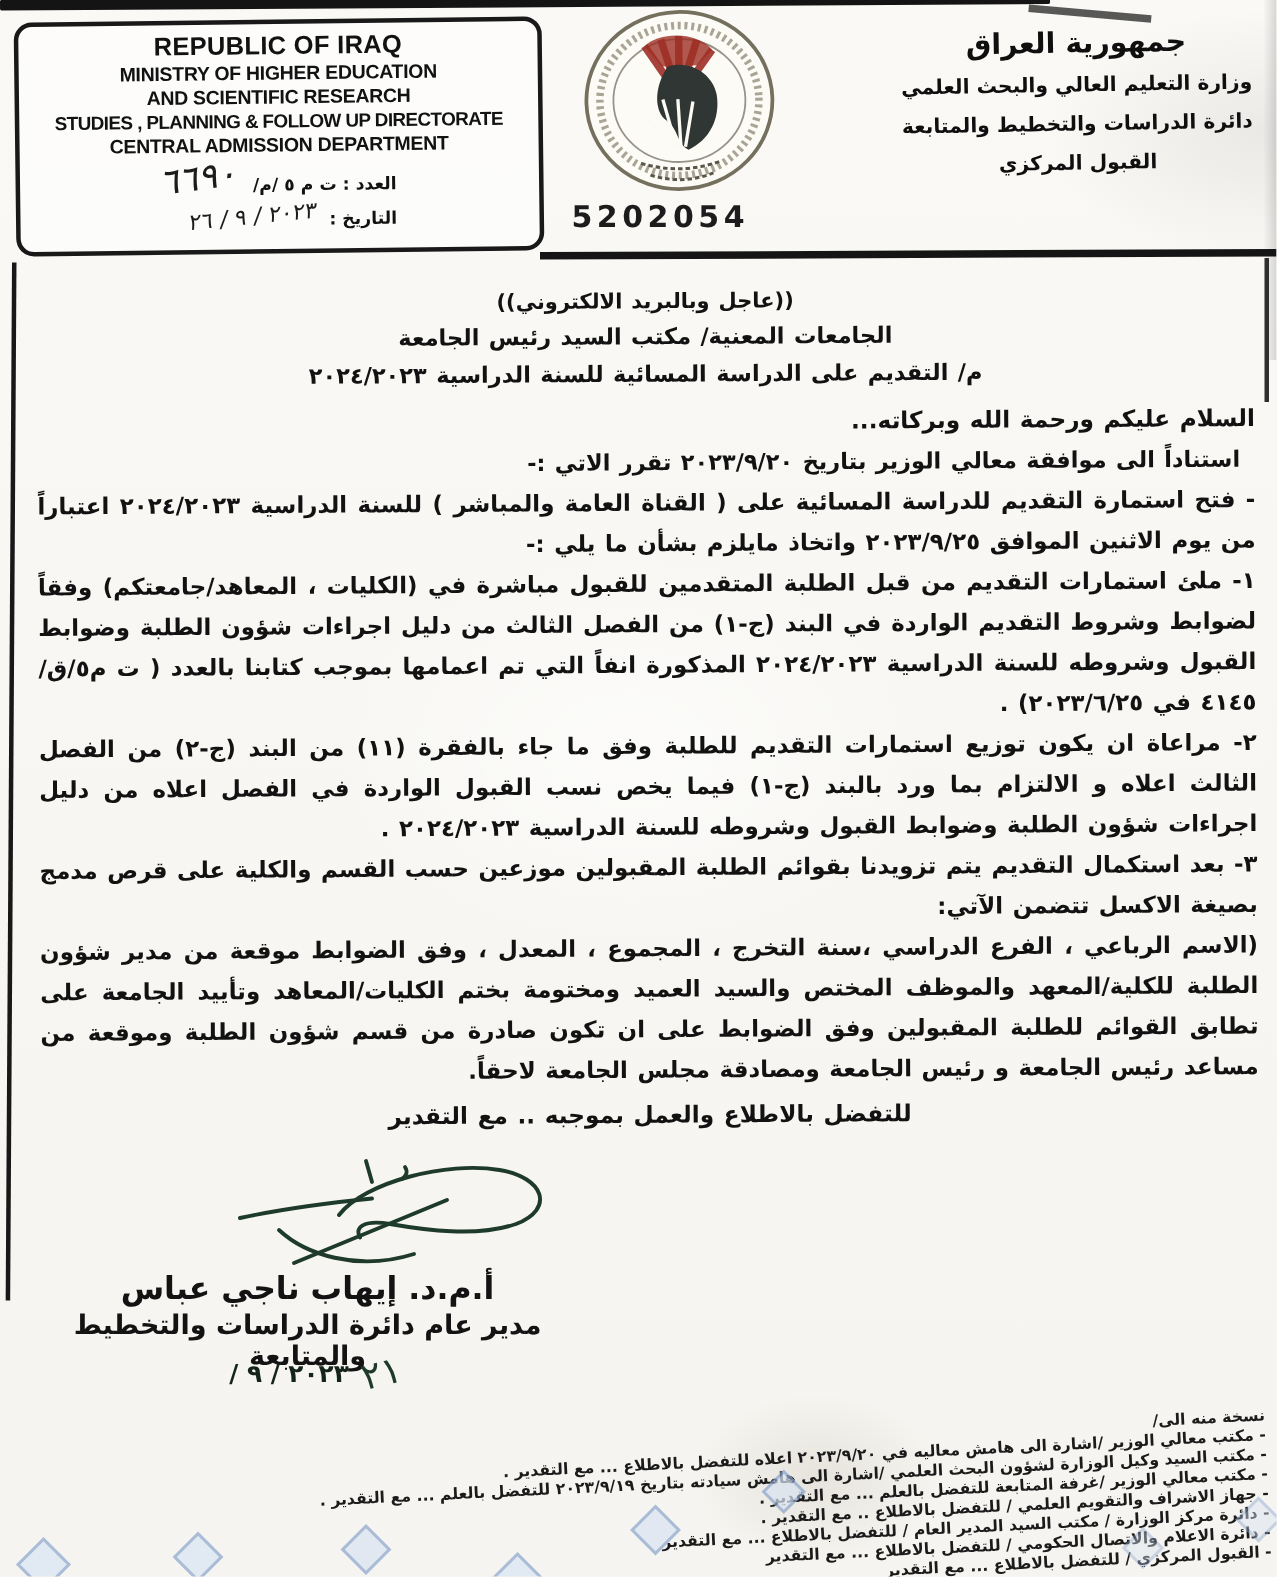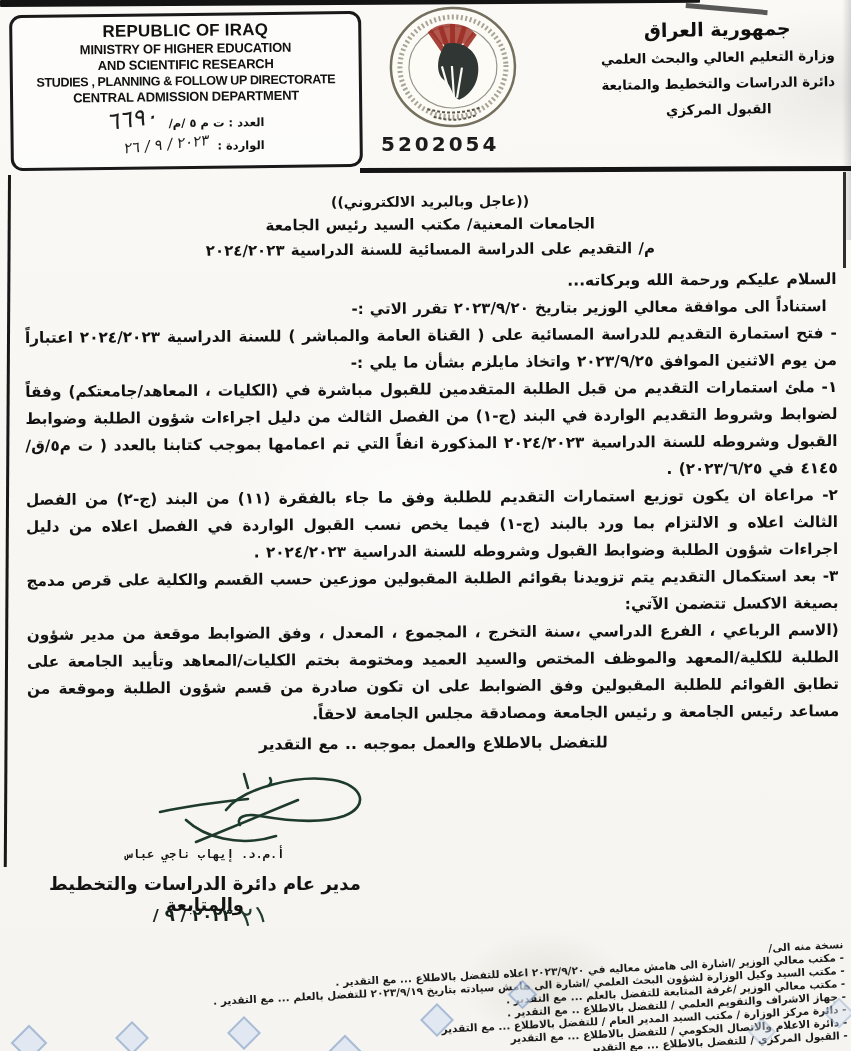--- a/index.html
+++ b/index.html
@@ -70,21 +70,21 @@
   .urgency{font-size:14px;line-height:22px;}
   .recipient{font-size:15px;line-height:24px;}
   .subject{font-size:15px;line-height:26px;margin-bottom:6px !important;}
   .salutation{font-size:15.5px;line-height:27px;text-align:right;}
   .intro{font-size:15px;line-height:27px;text-align:right;padding-right:10px;}
   .para{font-size:15.3px;line-height:27px;text-align:justify;}
   .closing{font-size:15.5px;line-height:28px;text-align:center;margin-top:2px !important;}
   
   .sig-svg{position:absolute;left:148px;top:768px;width:232px;height:88px;}
   .sig-name{position:absolute;left:55px;top:847px;width:300px;text-align:center;direction:rtl;
-    font-size:12px;font-weight:700;color:#131313;font-family:Liberation Mono, monospace;}
+    font-size:21px;font-weight:700;color:#131313;}
   .sig-title{position:absolute;left:8px;top:873px;width:394px;text-align:center;direction:rtl;
     font-size:18px;font-weight:700;color:#131313;}
   .sig-date{position:absolute;left:90px;top:898px;width:240px;text-align:center;direction:rtl;
     font-size:16.5px;font-weight:700;color:#15241b;}
   .sig-date .day{font-size:25px;font-weight:400;color:#1e3a2b;
     transform:rotate(-14deg) translateY(3px);margin-left:2px;}
   
   .cc{position:absolute;right:8px;top:938px;width:836px;direction:rtl;text-align:right;
     transform:rotate(-2.8deg);transform-origin:right top;color:#1b1b1b;}
   .cc p{margin:0;font-size:10.5px;line-height:13px;font-weight:700;letter-spacing:.2px;}
@@ -115,21 +115,21 @@
     <div class="l1">MINISTRY OF HIGHER EDUCATION</div>
     <div class="l2">AND SCIENTIFIC RESEARCH</div>
     <div class="l3">STUDIES , PLANNING &amp; FOLLOW UP DIRECTORATE</div>
     <div class="l4">CENTRAL ADMISSION DEPARTMENT</div>
     <div class="ref-rows">
       <div class="ref-row">
         <span class="ref-label">العدد : ت م ٥ /م/</span>
         <span class="hand hand-num">٦٦٩٠</span>
       </div>
       <div class="ref-row">
-        <span class="ref-label">الواردة :</span>
+        <span class="ref-label">التاريخ :</span>
         <span class="hand hand-date">٢٠٢٣ / ٩ / ٢٦</span>
       </div>
     </div>
   </div>
 
   <svg class="seal" viewBox="0 0 134 130" aria-hidden="true">
     <ellipse cx="67" cy="63" rx="62" ry="59" fill="#fcfbf6" stroke="#756f5e" stroke-width="2.5"></ellipse>
     <ellipse cx="67" cy="63" rx="53" ry="50" fill="none" stroke="#8d8774" stroke-width="5" stroke-dasharray="2 2.5" opacity="0.75"></ellipse>
     <ellipse cx="67" cy="63" rx="44" ry="41" fill="none" stroke="#6d675a" stroke-width="1.2" opacity="0.7"></ellipse>
     <g stroke="#9e2f26" stroke-width="5" opacity="0.9">

